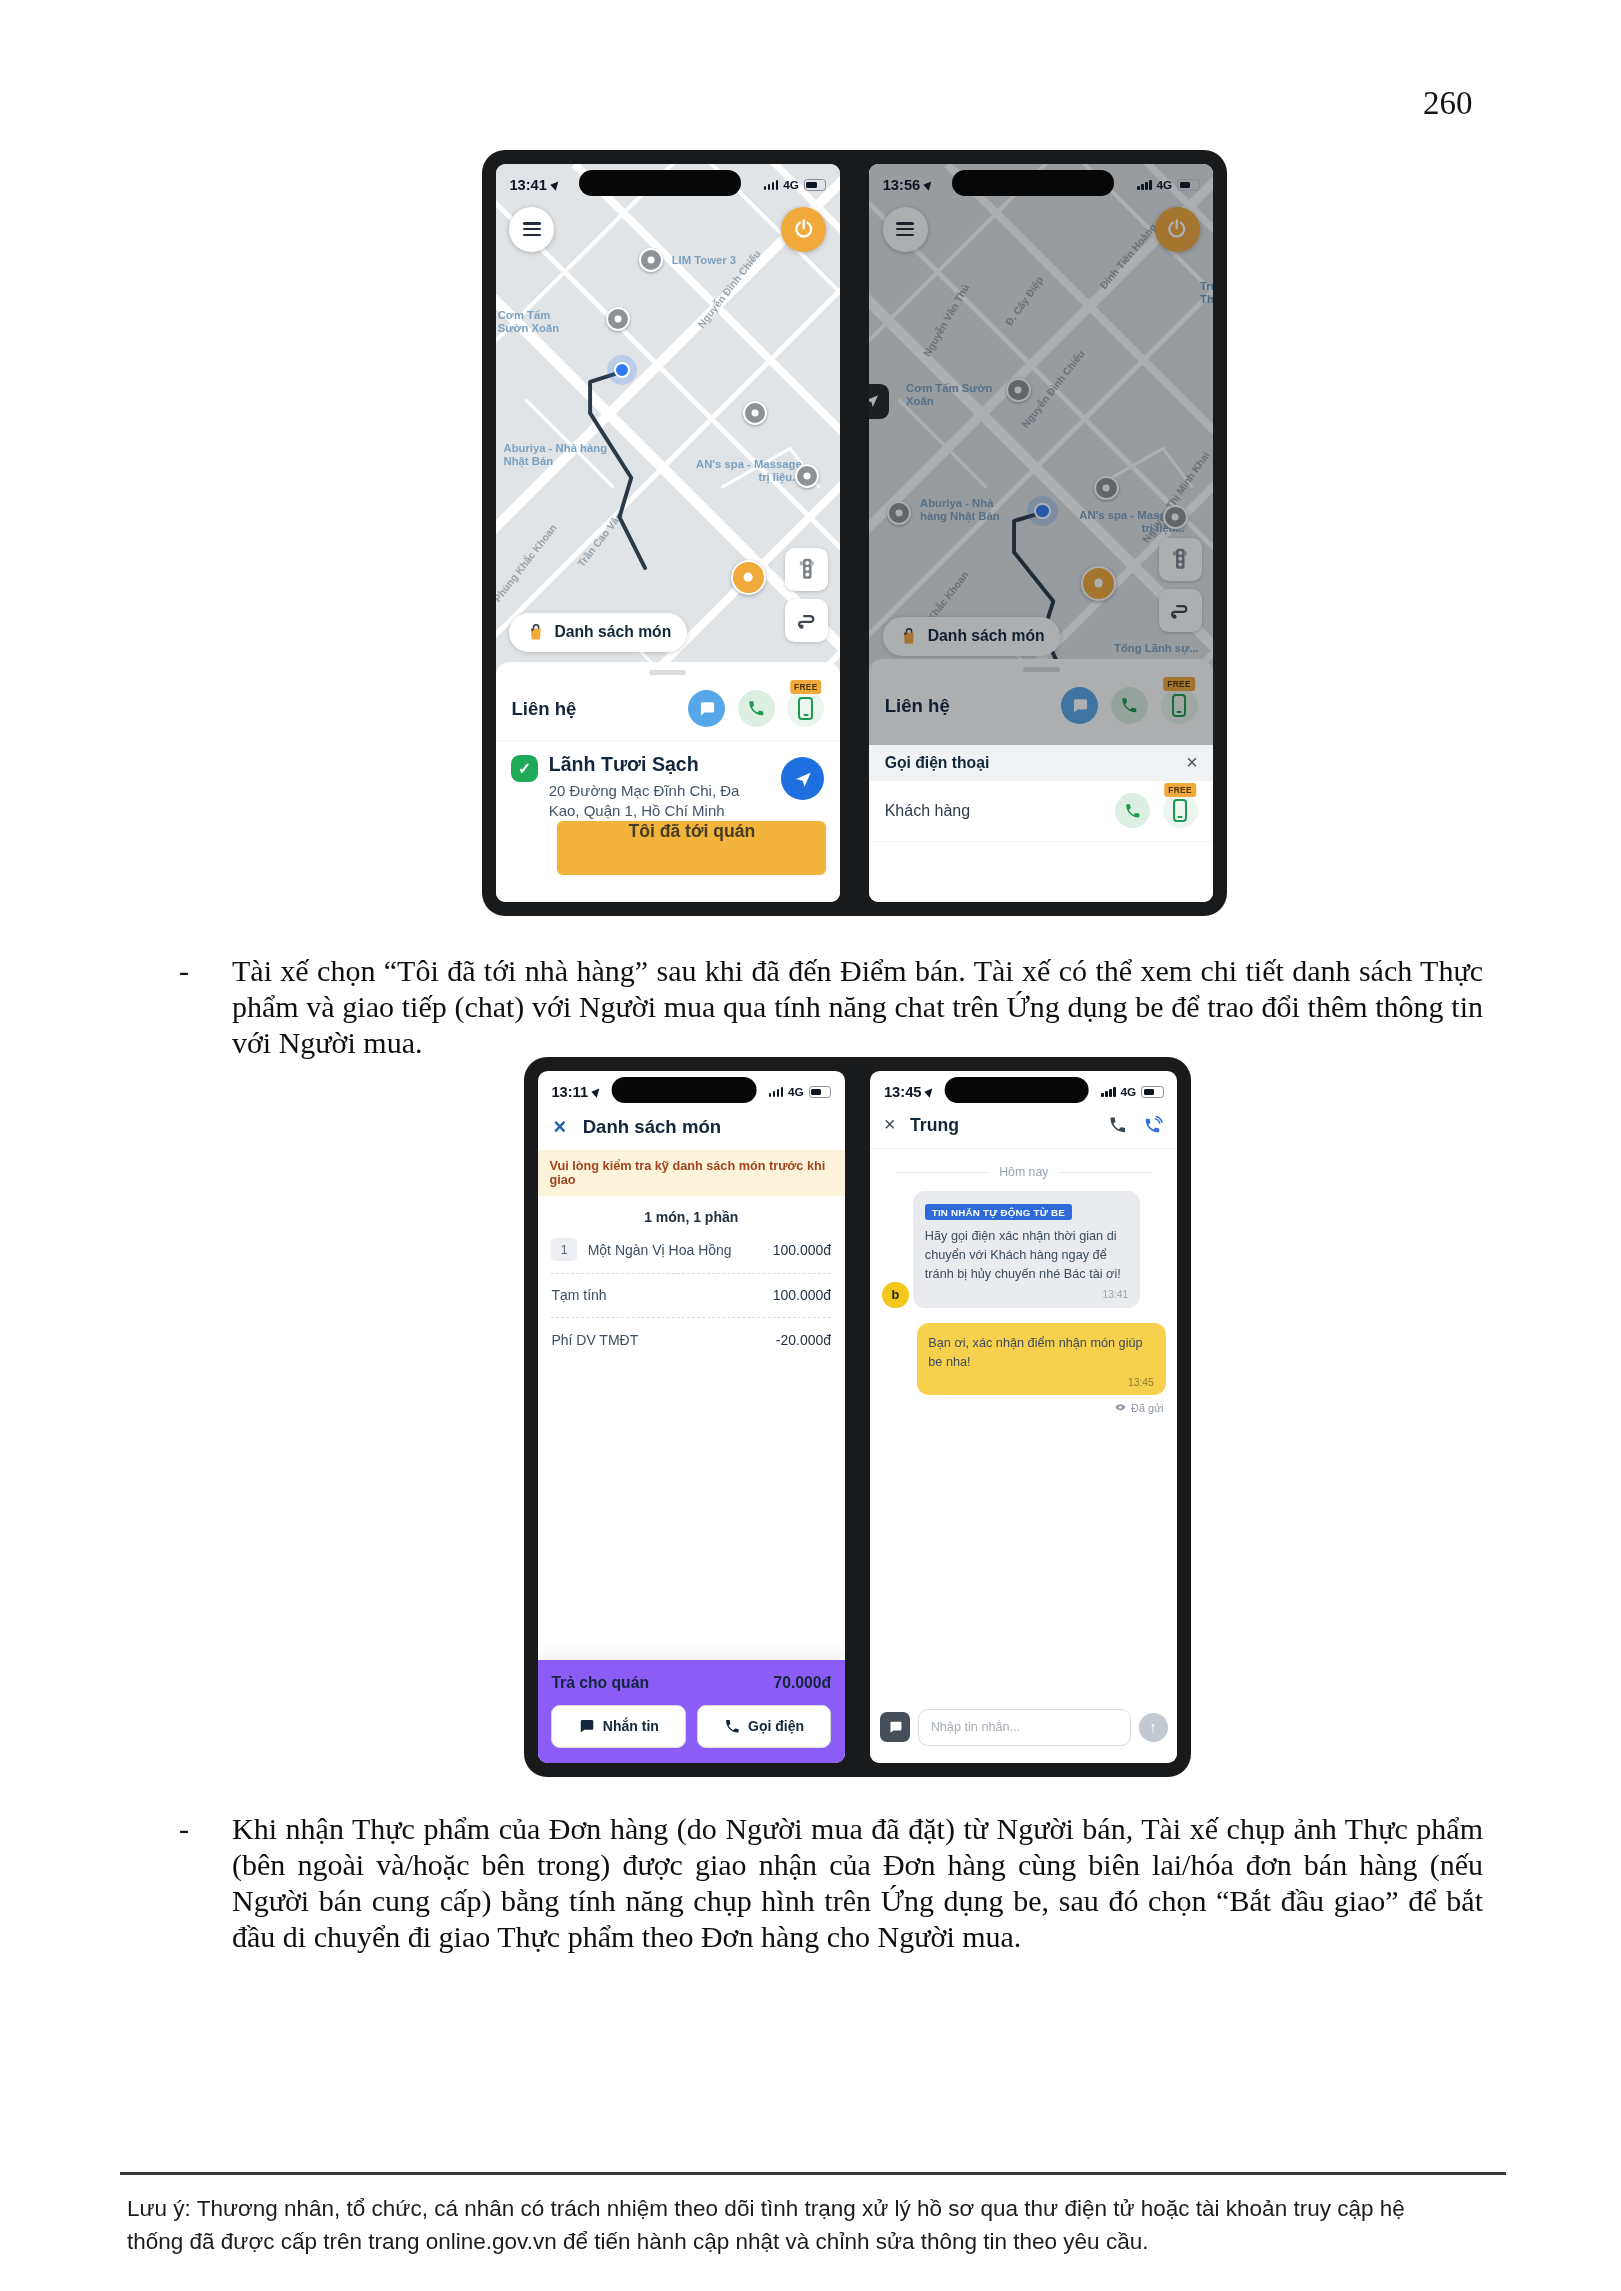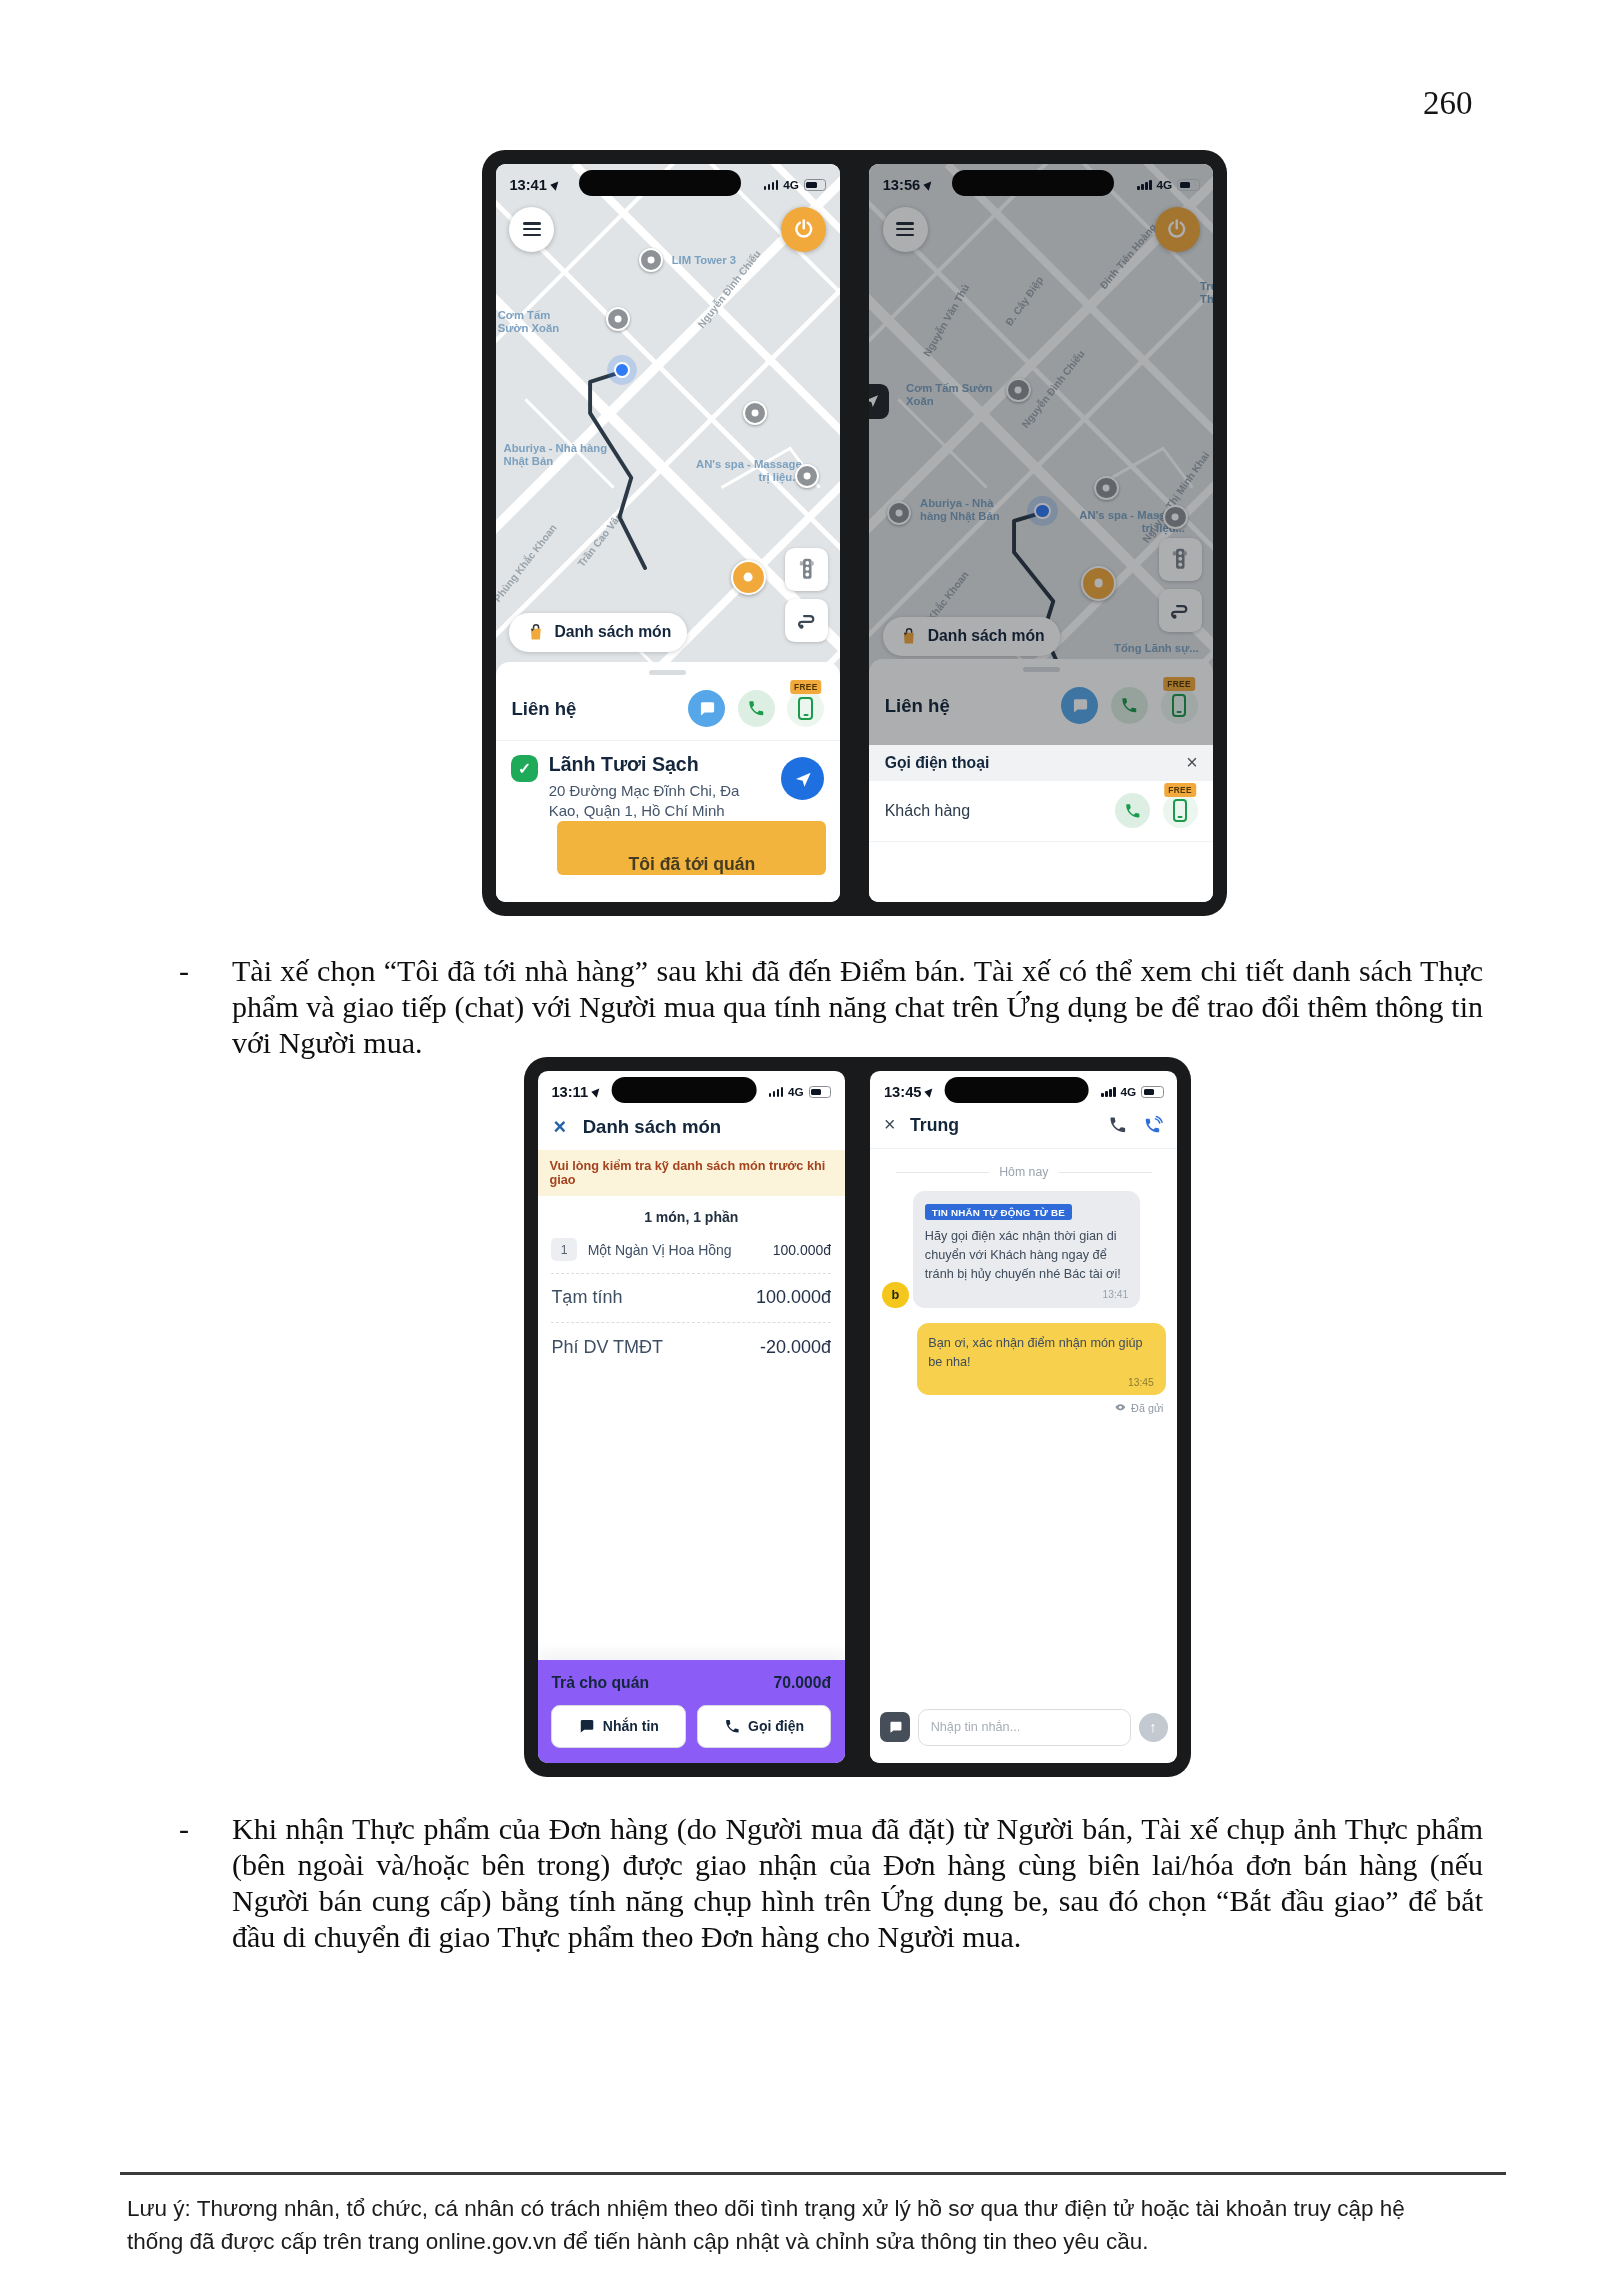--- a/index.html
+++ b/index.html
@@ -59,21 +59,21 @@
   .freebadge { position:absolute; top:-9.8px; left:50%; transform:translateX(-50%); background:#F2A93B; color:#4d3400; font-size:8.3px; font-weight:800; padding:2px 3.9px; border-radius:2.9px; letter-spacing:0.4px; z-index:2; }
   .phone-out { width:37px; height:37px; border-radius:50%; background:#eaf6ee; display:flex; align-items:center; justify-content:center; }
   .phone-out i { display:block; width:14.7px; height:23.5px; border:2.2px solid #1c9a4d; border-radius:3.9px; position:relative; }
   .phone-out i::after { content:""; position:absolute; bottom:2px; left:50%; transform:translateX(-50%); width:4.9px; height:2px; background:#1c9a4d; border-radius:1px; }
 
   .rest-row { display:flex; align-items:flex-start; padding:12.7px 15.7px 9.8px; border-top:1px solid #f0f1f3; }
   .badge-check { width:26.5px; height:26.5px; border-radius:8.8px; background:#1faa59; color:#fff; display:flex; align-items:center; justify-content:center; font-size:15.7px; font-weight:700; margin-right:10.8px; margin-top:2px; }
   .rest-name { font-size:19.6px; font-weight:700; color:#13263c; }
   .rest-addr { font-size:15px; color:#44546a; margin-top:4.9px; line-height:1.32; width:223px; }
   .nav-btn { width:43px; height:43px; border-radius:50%; background:#1e6fe0; color:#fff; display:flex; align-items:center; justify-content:center; margin-left:auto; margin-top:3.9px; }
-  .cta { position:absolute; left:13.7px; right:13.7px; bottom:27.4px; height:54px; background:#F2B43D; border-radius:5.9px; display:flex; align-items:flex-end; justify-content:center; font-size:17.6px; font-weight:700; color:#463c22;margin-left:48px; }
+  .cta { position:absolute; left:13.7px; right:13.7px; bottom:27.4px; height:54px; background:#F2B43D; border-radius:5.9px; display:flex; align-items:flex-start; justify-content:center; font-size:17.6px; font-weight:700; color:#463c22;margin-left:48px; }
 
   
   .dim { position:absolute; left:0; right:0; top:0; height:581px; background:rgba(15,18,22,.34); z-index:26; }
   .sheet2 { position:absolute; left:0; right:0; top:495px; bottom:0; background:#fff; z-index:25; border-radius:13.7px 13.7px 0 0; }
   .callsheet { position:absolute; left:0; right:0; top:581px; bottom:0; z-index:27; }
   .cs-head { height:36px; background:#f1f2f4; display:flex; align-items:center; padding:0 15.7px; font-size:15.7px; font-weight:700; color:#13263c; }
   .cs-x { margin-left:auto; font-size:19.6px; color:#4a4f55; font-weight:400; line-height:1; }
   .cs-row { height:61px; display:flex; align-items:center; padding:0 15.7px; font-size:16px; color:#2c3a49; background:#fff; border-bottom:1px solid #f2f3f5; }
   .cs-icons { margin-left:auto; display:flex; align-items:center; gap:12.7px; }
   .cicon.sm { width:35px; height:35px; }
@@ -81,21 +81,21 @@
   
   .p3-head { display:flex; align-items:center; gap:16.7px; padding:45px 15.7px 12.7px; }
   .x-blue { color:#2563a8; font-size:21.6px; font-weight:700; line-height:1; }
   .p3-title { font-size:18.6px; font-weight:700; color:#13263c; }
   .warn { background:#fbf3da; color:#a3441f; font-size:12.7px; font-weight:700; padding:8.8px 11.8px; }
   .sum { font-size:14px; font-weight:700; color:#222f3e; padding:12.7px 13.7px 4.9px;text-align:center; }
   .item { display:flex; align-items:center; padding:8.8px 13.7px; font-size:14px; color:#3e4f63; }
   .qty { width:25.5px; height:22.5px; background:#eceef1; border-radius:4.9px; display:flex; align-items:center; justify-content:center; font-size:12.3px; color:#566173; margin-right:10.8px; }
   .price { margin-left:auto; color:#24324a; }
   .dashed { border-top:1.5px dashed #d9dde2; margin:2.9px 13.7px; }
-  .frow { display:flex; padding:10.8px 13.7px; font-size:18px; color:#3e4f63; }
+  .frow { display:flex; padding:10.8px 13.7px; font-size:14px; color:#3e4f63; }
   .p3-bottom { position:absolute; left:0; right:0; bottom:0; padding:13.7px 13.7px 15.7px; box-shadow:0 -6.9px 13.7px rgba(30,40,60,.06); background:#8b5cf6; }
   .total { display:flex; font-size:15.7px; font-weight:800; color:#13263c; margin-bottom:12.7px; }
   .btnrow { display:flex; gap:10.8px; }
   .obtn { flex:1; height:43px; border:1.5px solid #d8dce1; border-radius:8.8px; display:flex; align-items:center; justify-content:center; gap:7.8px; font-size:14px; font-weight:700; color:#13263c; background:#fff; }
 
   
   .p4-head { display:flex; align-items:center; gap:14.7px; padding:44px 13.7px 12.7px; border-bottom:1px solid #eef0f2; }
   .x-dark { color:#3b4754; font-size:19.6px; line-height:1; }
   .p4-name { font-size:17.6px; font-weight:700; color:#13263c; }
   .p4-icons { margin-left:auto; display:flex; align-items:center; gap:15.7px; }

